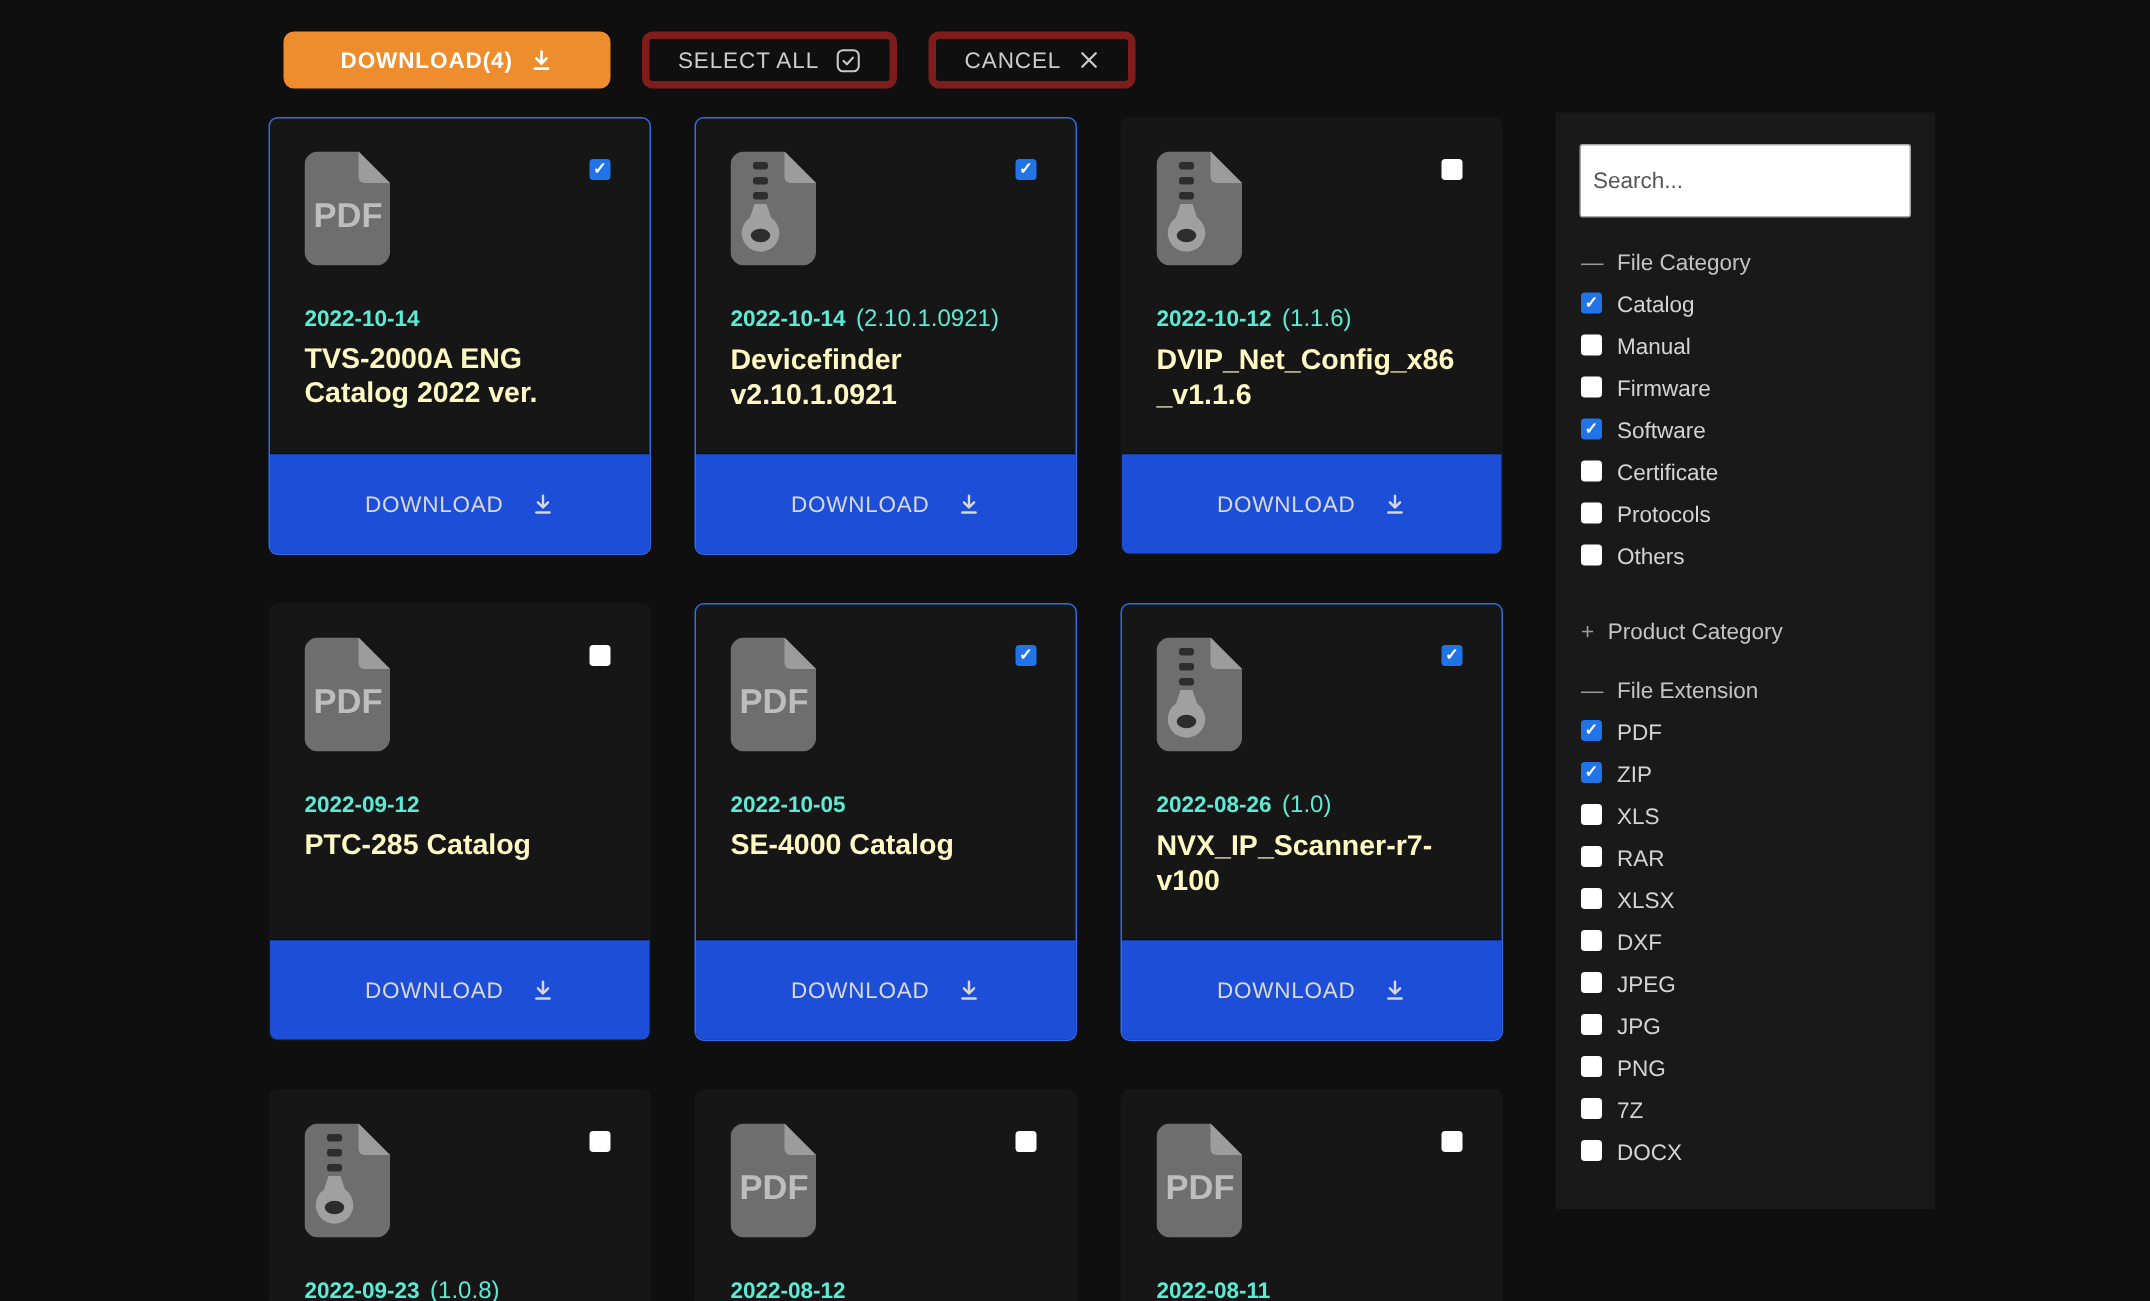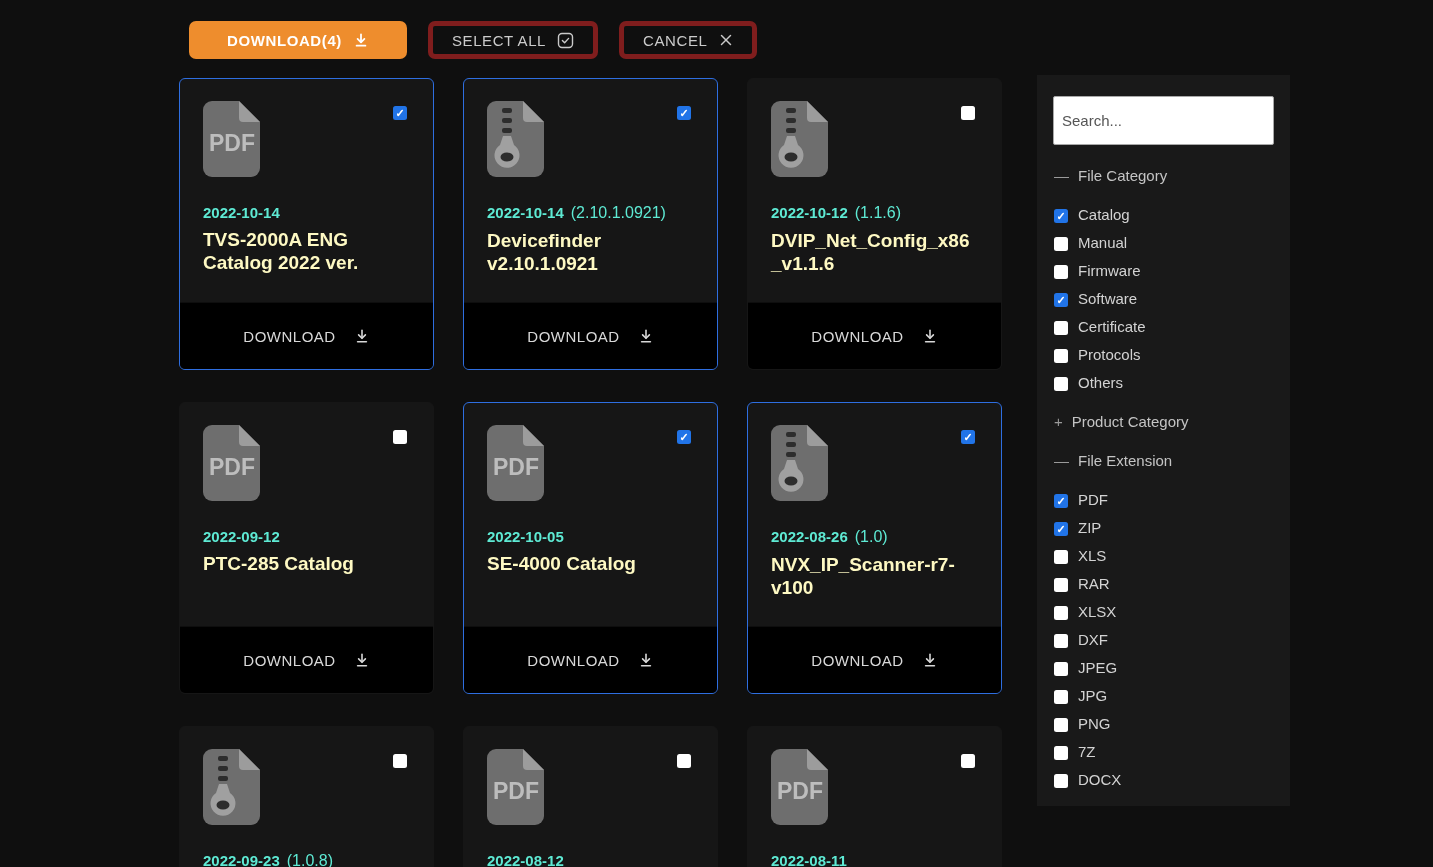--- a/index.html
+++ b/index.html
@@ -22,42 +22,42 @@
   .card-body{padding:22px 23px 0;}
   .file-icon{width:57px;height:76px;}
   .file-icon svg{display:none;}
   .file-icon.pdf .svg-pdf{display:block;}
   .file-icon.zip .svg-zip{display:block;}
   .meta{margin-top:27px;display:flex;align-items:baseline;gap:7px;}
   .date{color:#5eead4;font-size:15px;font-weight:bold;}
   .ver{color:#5eead4;font-size:16px;}
   .title{margin-top:7px;color:#fef9c3;font-size:19px;font-weight:700;line-height:1.22;
     overflow-wrap:anywhere;max-width:209px;}
-  .card-footer{position:absolute;left:0;right:0;bottom:0;height:67px;background:#000000;
+  .card-footer{position:absolute;left:0;right:0;bottom:0;height:67px;background:#1d4ed8;
     border-top:1px solid #0e0e0e;border-radius:0 0 5px 5px;display:flex;align-items:center;
     justify-content:center;gap:18px;color:#d8d8d8;font-size:15px;letter-spacing:.5px;cursor:pointer;}
 
   
   .cb{width:14px;height:14px;background:#fff;border-radius:2.5px;display:inline-flex;
     align-items:center;justify-content:center;flex:0 0 auto;cursor:pointer;}
   .cb.checked{background:#2174e8;}
   .cb.checked::after{content:"\2713";color:#fff;font-size:11px;font-weight:bold;line-height:1;}
   .card-cb{position:absolute;top:27px;right:26px;}
 
   
   .panel{position:absolute;left:1037px;top:75px;width:253px;background:#191919;
     padding:21px 16px 18px;}
   .search{width:100%;height:49px;background:#fff;border:1px solid #a8a8a8;border-radius:2px;
     padding:0 8px;font-size:15px;color:#222;font-family:"Liberation Sans",sans-serif;}
   .search::placeholder{color:#555;opacity:1;}
   .sec-h{display:flex;align-items:center;gap:9px;margin:22px 0 0 1px;color:#c4c4c4;
     font-size:15px;cursor:pointer;}
   .tog{color:#9a9a9a;font-size:15px;line-height:1;}
   .flist{margin-top:11px;}
-  .fitem{display:flex;align-items:flex-end;gap:10px;height:28px;color:#d3d3d3;
+  .fitem{display:flex;align-items:flex-start;gap:10px;height:28px;color:#d3d3d3;
     font-size:15px;margin-left:1px;cursor:pointer;}
 </style>
 </head>
 <body>
 
 <svg width="0" height="0" style="position:absolute">
   <defs>
     <g id="tpl-pdf-body">
       <path d="M9,0 H36 L57,21 V67 a9,9 0 0 1 -9,9 H9 a9,9 0 0 1 -9,-9 V9 a9,9 0 0 1 9,-9 Z" fill="#6e6e6e"></path>
       <path d="M36,0 L57,21 H40 a4,4 0 0 1 -4,-4 Z" fill="#9c9c9c"></path>

